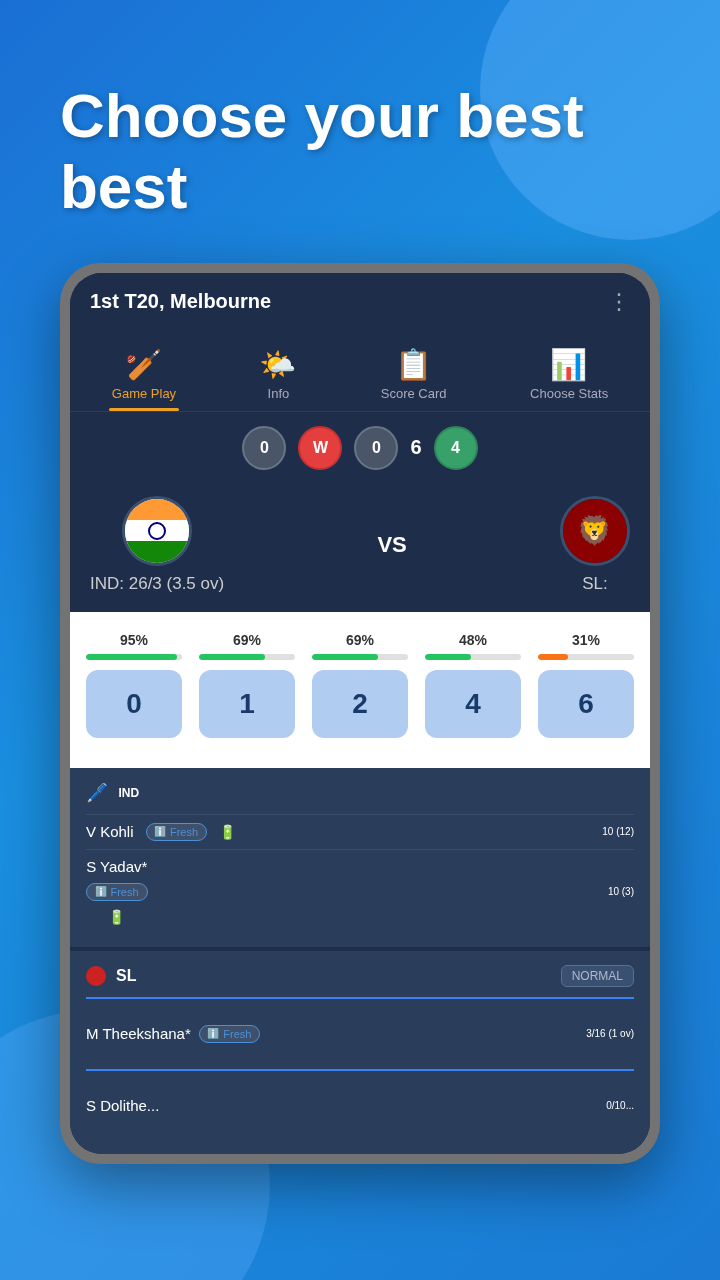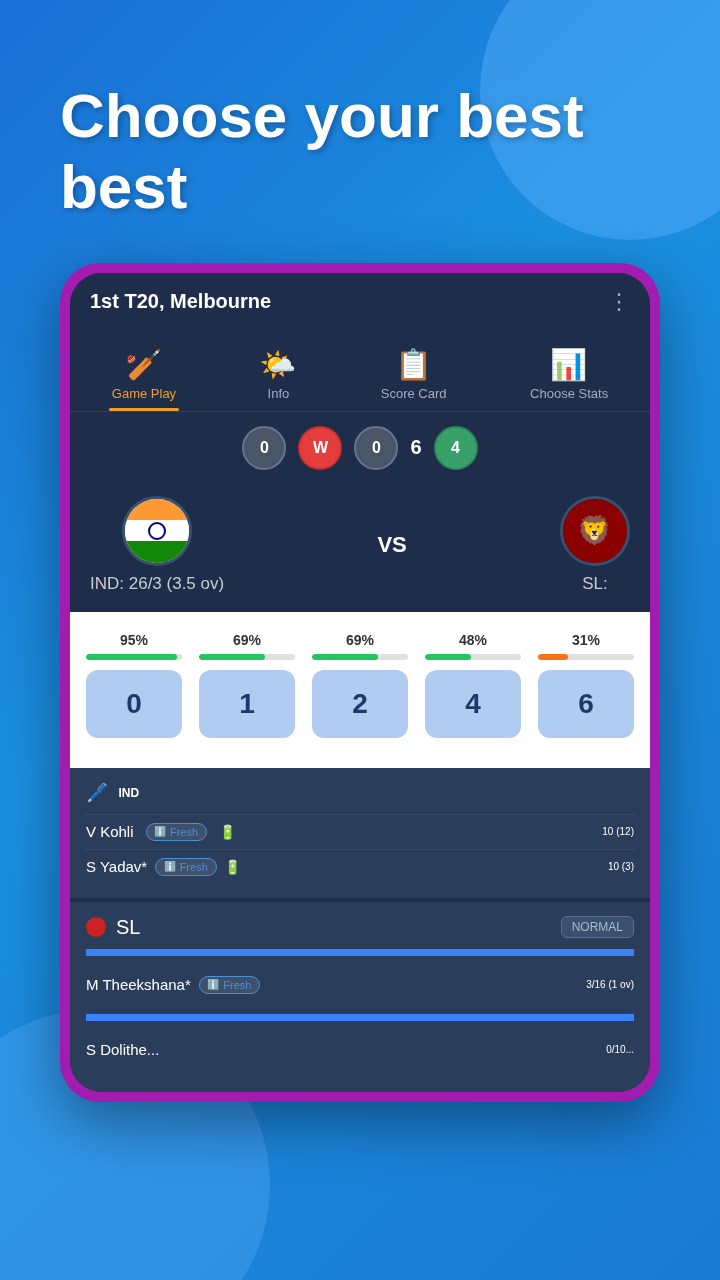--- a/index.html
+++ b/index.html
@@ -37,21 +37,21 @@
       font-size: 62px;
       font-weight: 900;
       line-height: 1.15;
       text-shadow: 2px 2px 6px rgba(0,0,0,0.3);
     }
     .phone-container {
       position: relative;
       z-index: 2;
       margin: 0 auto;
       width: 600px;
-      background: #a21caf;
+      background: #737373;
       border-radius: 40px;
       padding: 10px;
       box-shadow: 0 20px 60px rgba(0,0,0,0.4);
     }
     .phone-screen {
       background: #1e2d4a;
       border-radius: 32px;
       overflow: hidden;
     }
     .phone-header {
@@ -277,35 +277,35 @@
       display: flex;
       align-items: center;
       gap: 10px;
     }
     .sl-dot {
       width: 20px;
       height: 20px;
       background: #cc2222;
       border-radius: 50%;
     }
-    .bowling-team { color: white; font-weight: normal; font-size: 20px; }
+    .bowling-team { color: white; font-weight: bold; font-size: 16px; }
     .normal-badge {
       background: #3a5070;
       border: 1px solid #5a7090;
       color: #aabbcc;
       border-radius: 6px;
       font-size: 12px;
       padding: 3px 10px;
     }
     .player-row-bowl {
       display: flex;
       justify-content: space-between;
       align-items: center;
-      padding: 20px 0;
-      border-top: 7px solid #3b82f6;
+      padding: 26px 0;
+      border-top: 2px solid #3b82f6;
       text-align: center;
     }
   </style>
 </head>
 <body>
 
 <div class="bg-blob-top-right"></div>
 <div class="bg-blob-bottom-left"></div>
 
 <div class="headline">Choose your best best</div>
@@ -433,21 +433,21 @@
           <span class="player-name">V Kohli</span>
           <span class="badge-fresh">
             <span class="badge-fresh-icon">ℹ️</span>
             <span>Fresh</span>
           </span>
           <span class="battery-icon">🔋</span>
         </div>
         <span class="player-score">10 (12)</span>
       </div>
       <div class="player-row">
-        <div style="display:flex;align-items:center;gap:8px;">
+        <div style="display:flex;align-items:center;gap:8px;flex-direction:column;">
           <span class="player-name">S Yadav*</span>
           <span class="badge-fresh">
             <span class="badge-fresh-icon">ℹ️</span>
             <span>Fresh</span>
           </span>
           <span class="battery-icon">🔋</span>
         </div>
         <span class="player-score">10 (3)</span>
       </div>
     </div>

